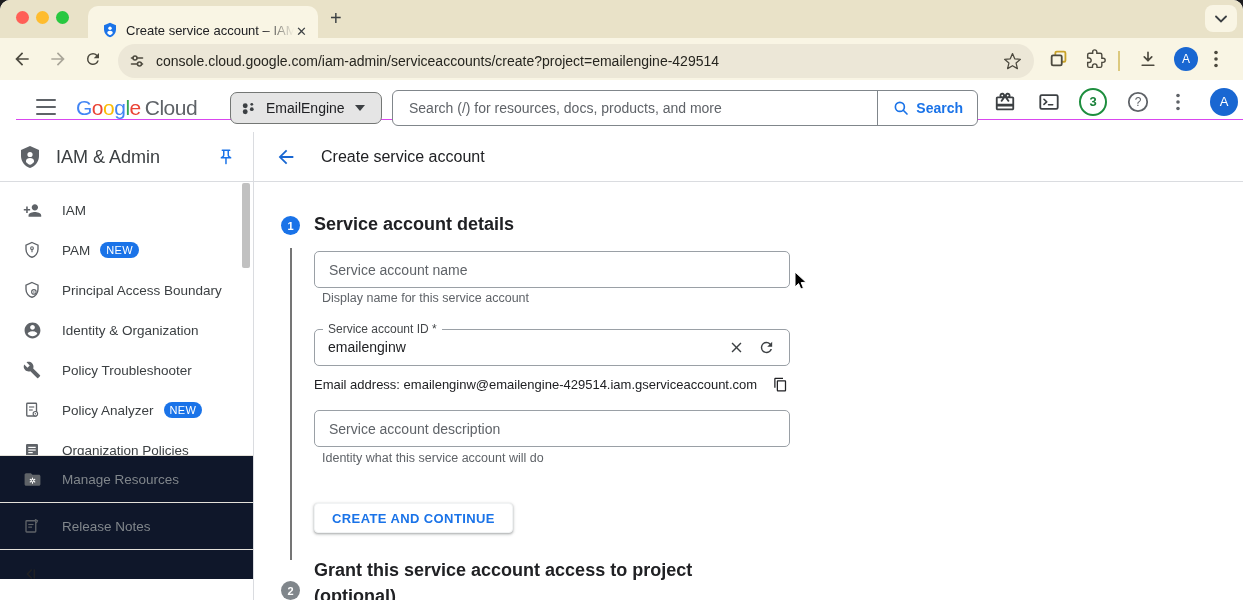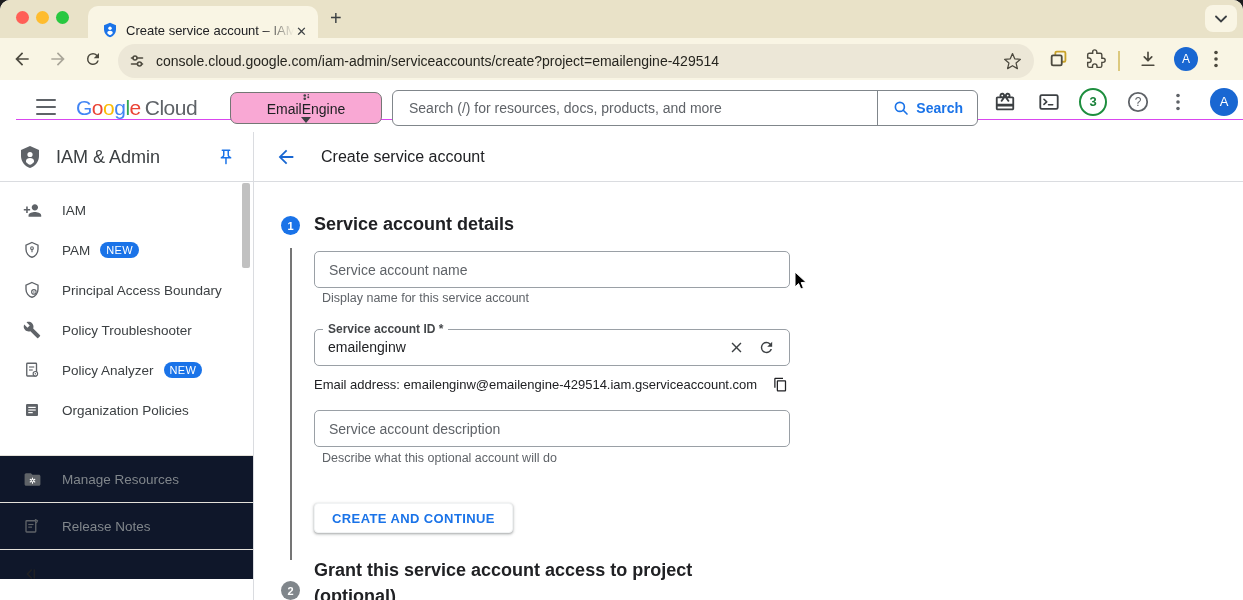--- a/index.html
+++ b/index.html
@@ -40,21 +40,21 @@
   .avatar-sm { width:24px; height:24px; border-radius:50%; background:#1967d2; color:#fff; font-size:12px; display:flex; align-items:center; justify-content:center; }
   
   #gc-header { position:absolute; left:16px; top:84px; width:100%; height:36px; background:#fff; border-bottom:1px solid #d946ef; }
   #hamburger { position:absolute; left:20px; top:15px; width:20px; height:16px; display:flex; flex-direction:column; justify-content:space-between; }
   #hamburger span { display:block; height:2px; background:#5f6368; border-radius:1px; }
   #gc-logo { position:absolute; left:60px; top:12px; font-size:21px; letter-spacing:-0.5px; }
   #gc-logo .cloud { color:#5f6368; margin-left:4px; }
   .lg-b{color:#4285f4}.lg-r{color:#ea4335}.lg-y{color:#fbbc05}.lg-g{color:#34a853}
   #project-btn {
     position:absolute; left:214px; top:8px; width:152px; height:32px; border:1px solid #747775; border-radius:7px;
-    display:flex; align-items:center; padding:0 10px; background:#f9a8d4;flex-direction:column;
+    display:flex; align-items:center; padding:0 10px; background:#e5e5e5;
   }
   #project-label { font-size:14px; color:#202124; margin:0 10px 0 10px; }
   #project-caret { width:0; height:0; border-left:5px solid transparent; border-right:5px solid transparent; border-top:6px solid #3c4043; }
   #gc-search {
     position:absolute; left:376px; top:6px; width:586px; height:36px; border:1px solid #80868b; border-radius:6px;
     display:flex; align-items:stretch; background:#fff; overflow:hidden;
   }
   #gc-search input { flex:1; border:0; outline:0; padding:0 16px; font-size:14px; color:#202124; font-family:inherit; background:transparent; }
   #gc-search input::placeholder { color:#5f6368; opacity:1; }
   #gc-search-btn { display:flex; align-items:center; gap:6px; border-left:1px solid #80868b; padding:0 14px; }
@@ -91,21 +91,21 @@
   #step1-title { top:32px; }
   #step2-title { top:375px; width:500px; line-height:26px; }
   .gc-input {
     position:absolute; left:60px; width:476px; height:37px; border:1px solid #9aa0a6; border-radius:5px;
     font-size:14px; color:#202124; padding:0 14px; font-family:inherit; outline:none; background:#fff;
   }
   .gc-input::placeholder { color:#5f6368; opacity:1; }
   #name-input { top:69px; }
   #name-helper { position:absolute; left:68px; top:109px; font-size:12.5px; color:#5f6368; }
   #id-field { position:absolute; left:60px; top:147px; width:476px; height:37px; border:1px solid #9aa0a6; border-radius:5px; }
-  #id-label { position:absolute; left:8px; top:-8px; background:#fff; padding:0 5px; font-size:12px; font-weight:700; color:#44474a; white-space:nowrap; }
+  #id-label { position:absolute; left:8px; top:-8px; background:#fff; padding:0 5px; font-size:12px; font-weight:400; color:#44474a; white-space:nowrap; }
   #id-value { position:absolute; left:13px; top:9px; font-size:14px; color:#202124; }
   #id-clear { position:absolute; right:44px; top:9px; }
   #id-refresh { position:absolute; right:14px; top:9px; }
   #email-line { position:absolute; left:60px; top:195px; font-size:13px; color:#202124; display:flex; align-items:center; }
   #email-copy { margin-left:16px; display:flex; }
   #desc-input { top:228px; }
   #desc-helper { position:absolute; left:68px; top:269px; font-size:12.5px; color:#5f6368; }
   #create-btn {
     position:absolute; left:60px; top:321px; height:30px; padding:0 17px; background:#fff; border:1px solid #f1f3f4;
     border-radius:4px; color:#1a73e8; font-size:13px; font-weight:700; letter-spacing:0.4px; font-family:inherit;
@@ -303,20 +303,28 @@
     </div>
     <div class="nav-item">
       <span class="nav-ic">
         <svg width="18" height="18" viewBox="0 0 24 24">
             <path d="M12 2l8 3.5V11c0 4.9-3.4 9.5-8 10.7C7.4 20.5 4 15.9 4 11V5.5L12 2z" fill="none" stroke="#5f6368" stroke-width="1.8"></path>
             <circle cx="14.5" cy="14.5" r="3" fill="#fff" stroke="#5f6368" stroke-width="1.5"></circle>
             <circle cx="14.5" cy="14.5" r="1" fill="#5f6368"></circle>
           </svg>
       </span>
       <span class="nav-label">Principal Access Boundary</span>
+    </div>
+    <div class="nav-item">
+      <span class="nav-ic">
+        <svg width="19" height="19" viewBox="0 0 24 24">
+            <path d="M12 2C6.48 2 2 6.48 2 12s4.48 10 10 10 10-4.48 10-10S17.52 2 12 2zm0 3c1.66 0 3 1.34 3 3s-1.34 3-3 3-3-1.34-3-3 1.34-3 3-3zm0 14.2c-2.5 0-4.71-1.28-6-3.22.03-1.99 4-3.08 6-3.08 1.99 0 5.97 1.09 6 3.08-1.29 1.94-3.5 3.22-6 3.22z" fill="#5f6368"></path>
+          </svg>
+      </span>
+      <span class="nav-label">Identity &amp; Organization</span>
     </div>
     <div class="nav-item">
       <span class="nav-ic">
         <svg width="18" height="18" viewBox="0 0 24 24">
             <path d="M22.7 19l-9.1-9.1c.9-2.3.4-5-1.5-6.9-2-2-5-2.4-7.4-1.3L9 6 6 9 1.6 4.7C.4 7.1.9 10.1 2.9 12.1c1.9 1.9 4.6 2.4 6.9 1.5l9.1 9.1c.4.4 1 .4 1.4 0l2.3-2.3c.5-.4.5-1.1.1-1.4z" fill="#5f6368"></path>
           </svg>
       </span>
       <span class="nav-label">Policy Troubleshooter</span>
     </div>
     <div class="nav-item">
@@ -409,21 +417,21 @@
     <div id="email-line">
       <span>Email address: emailenginw@emailengine-429514.iam.gserviceaccount.com</span>
       <span id="email-copy">
         <svg width="15" height="15" viewBox="0 0 24 24">
             <path d="M16 1H4c-1.1 0-2 .9-2 2v14h2V3h12V1zm3 4H8c-1.1 0-2 .9-2 2v14c0 1.1.9 2 2 2h11c1.1 0 2-.9 2-2V7c0-1.1-.9-2-2-2zm0 16H8V7h11v14z" fill="#202124"></path>
           </svg>
       </span>
     </div>
 
     <input class="gc-input" id="desc-input" type="text" placeholder="Service account description" style="">
-    <div id="desc-helper">Describe what this optional account will do</div>
+    <div id="desc-helper">Identity what this service account will do</div>
 
     <button id="create-btn">CREATE AND CONTINUE</button>
 
     <div class="step-circle" id="step2-circle">2</div>
     <div class="step-title" id="step2-title">
       <span>Grant this service account access to project</span><br>
       <span>(optional)</span>
     </div>
   </div>
 

